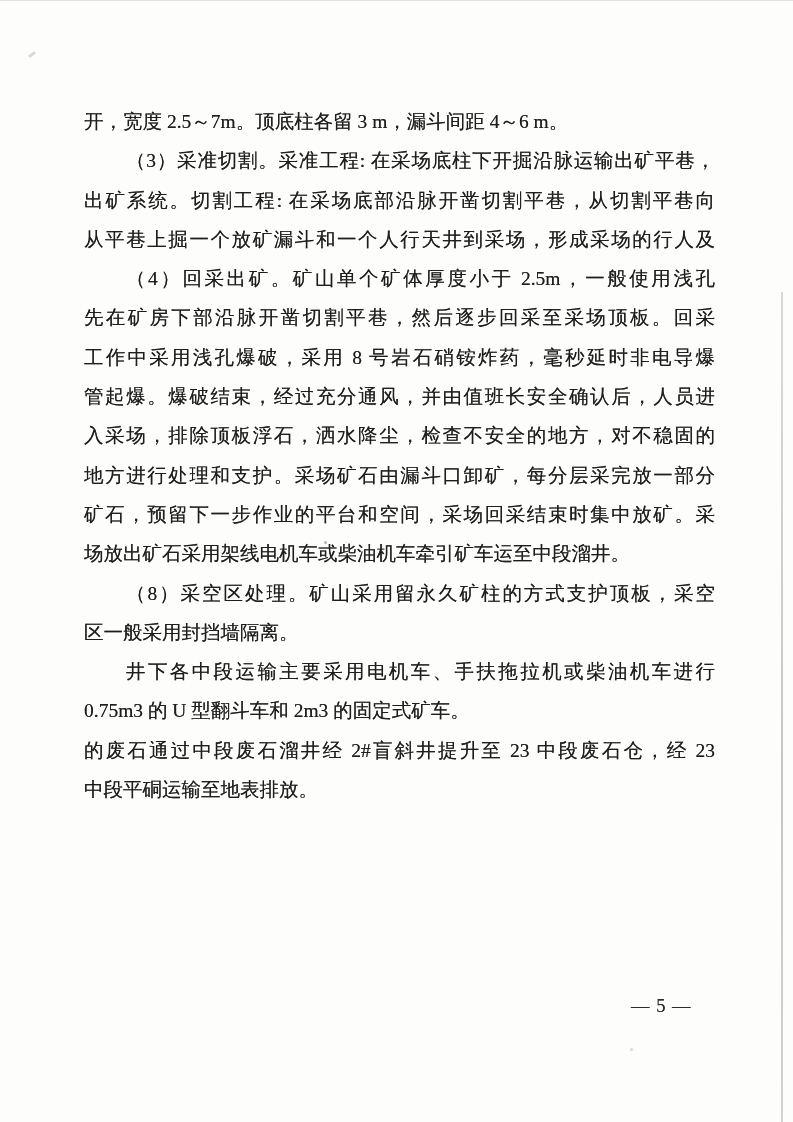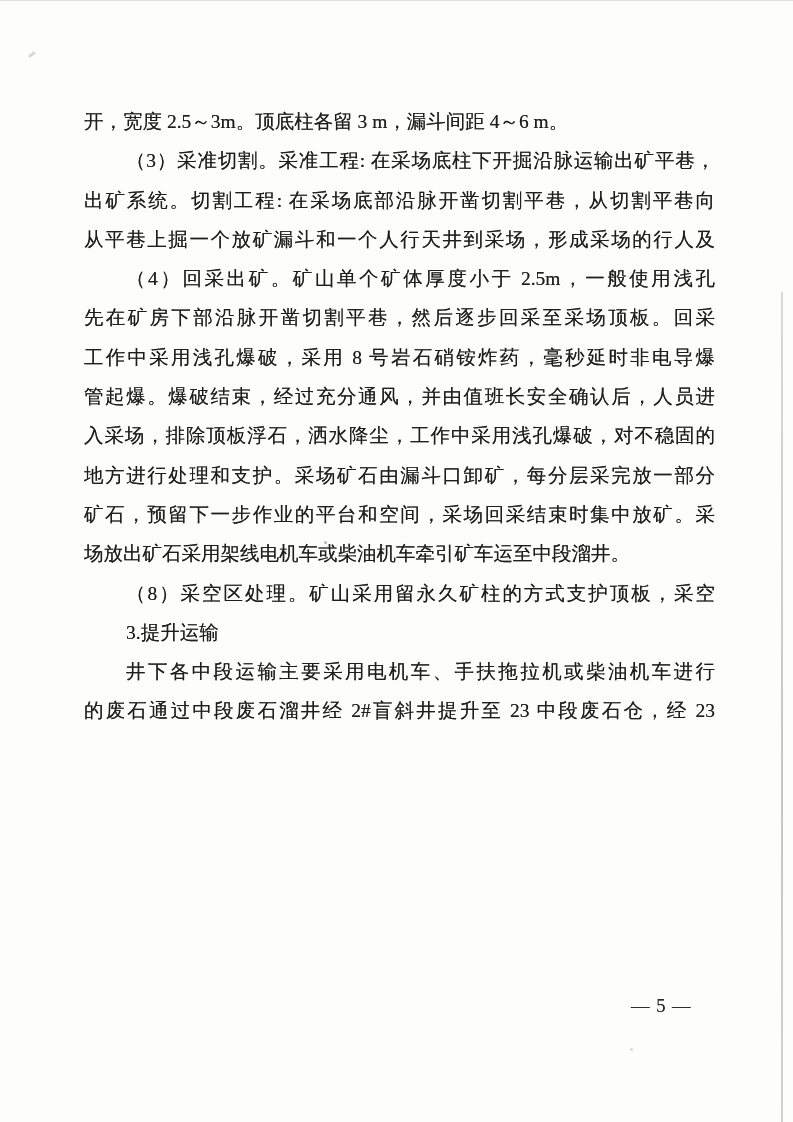--- a/index.html
+++ b/index.html
@@ -83,36 +83,38 @@
     background: rgba(185,185,185,0.55);
   }
 </style>
 </head>
 <body>
 
 <div class="page">
   <div class="top-edge"></div>
 
   <main class="doc">
-      <div class="line">开，宽度 2.5～3m。顶底柱各留 3 m，漏斗间距 4～6 m。</div>
+      <div class="line">开，宽度 2.5～7m。顶底柱各留 3 m，漏斗间距 4～6 m。</div>
       <div class="line just ind">（3）采准切割。采准工程: 在采场底柱下开掘沿脉运输出矿平巷，</div>
       <div class="line just">出矿系统。切割工程: 在采场底部沿脉开凿切割平巷，从切割平巷向</div>
       <div class="line just">从平巷上掘一个放矿漏斗和一个人行天井到采场，形成采场的行人及</div>
       <div class="line just ind">（4）回采出矿。矿山单个矿体厚度小于 2.5m，一般使用浅孔</div>
       <div class="line just">先在矿房下部沿脉开凿切割平巷，然后逐步回采至采场顶板。回采</div>
       <div class="line just">工作中采用浅孔爆破，采用 8 号岩石硝铵炸药，毫秒延时非电导爆</div>
       <div class="line just">管起爆。爆破结束，经过充分通风，并由值班长安全确认后，人员进</div>
-      <div class="line just">入采场，排除顶板浮石，洒水降尘，工作中采用浅孔爆破，对不稳固的</div>
+      <div class="line just">入采场，排除顶板浮石，洒水降尘，检查不安全的地方，对不稳固的</div>
       <div class="line just">地方进行处理和支护。采场矿石由漏斗口卸矿，每分层采完放一部分</div>
       <div class="line just">矿石，预留下一步作业的平台和空间，采场回采结束时集中放矿。采</div>
       <div class="line">场放出矿石采用架线电机车或柴油机车牵引矿车运至中段溜井。</div>
       <div class="line just ind">（8）采空区处理。矿山采用留永久矿柱的方式支护顶板，采空</div>
-      <div class="line ind">3.提升运输</div>
+      <div class="line">区一般采用封挡墙隔离。</div>
       <div class="line just ind">井下各中段运输主要采用电机车、手扶拖拉机或柴油机车进行</div>
+      <div class="line">0.75m3 的 U 型翻斗车和 2m3 的固定式矿车。</div>
       <div class="line just">的废石通过中段废石溜井经 2#盲斜井提升至 23 中段废石仓，经 23</div>
+      <div class="line">中段平硐运输至地表排放。</div>
     </main>
 
   <div class="pagenum">— 5 —</div>
 
   <div class="scan-line"></div>
   <div class="speck s1"></div>
   <div class="speck s2"></div>
   <div class="speck s3"></div>
 </div>
 

